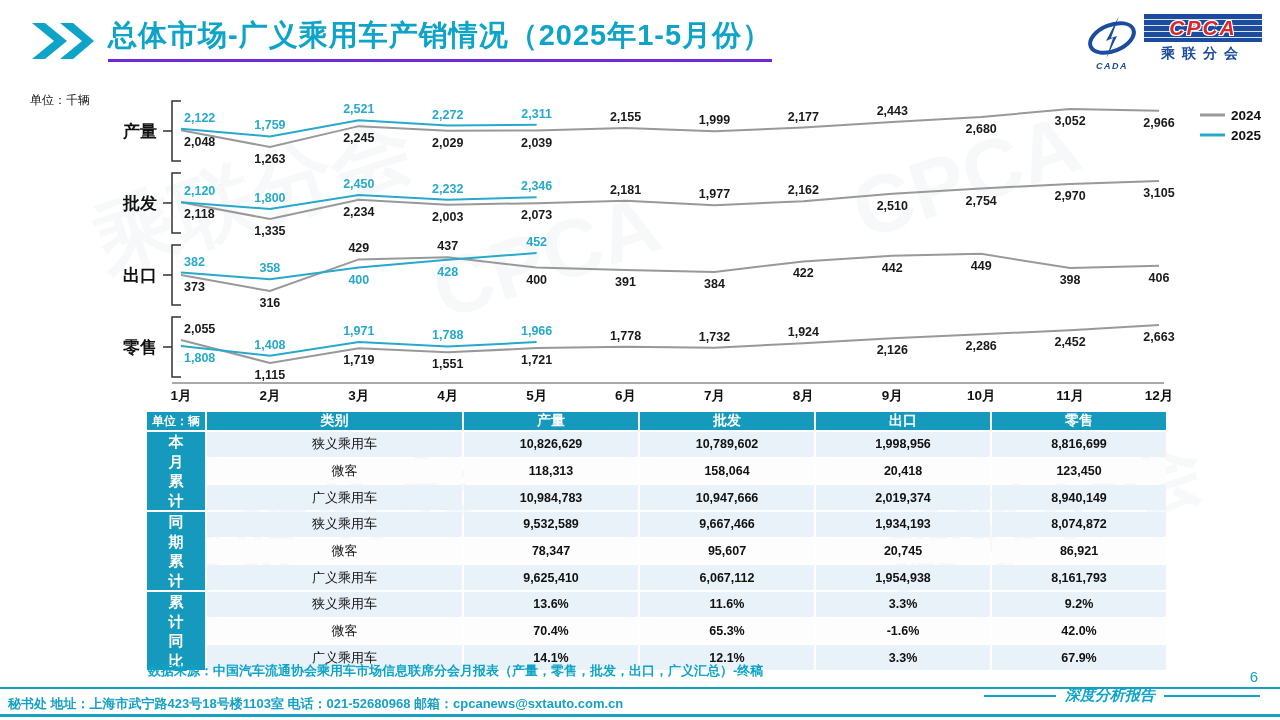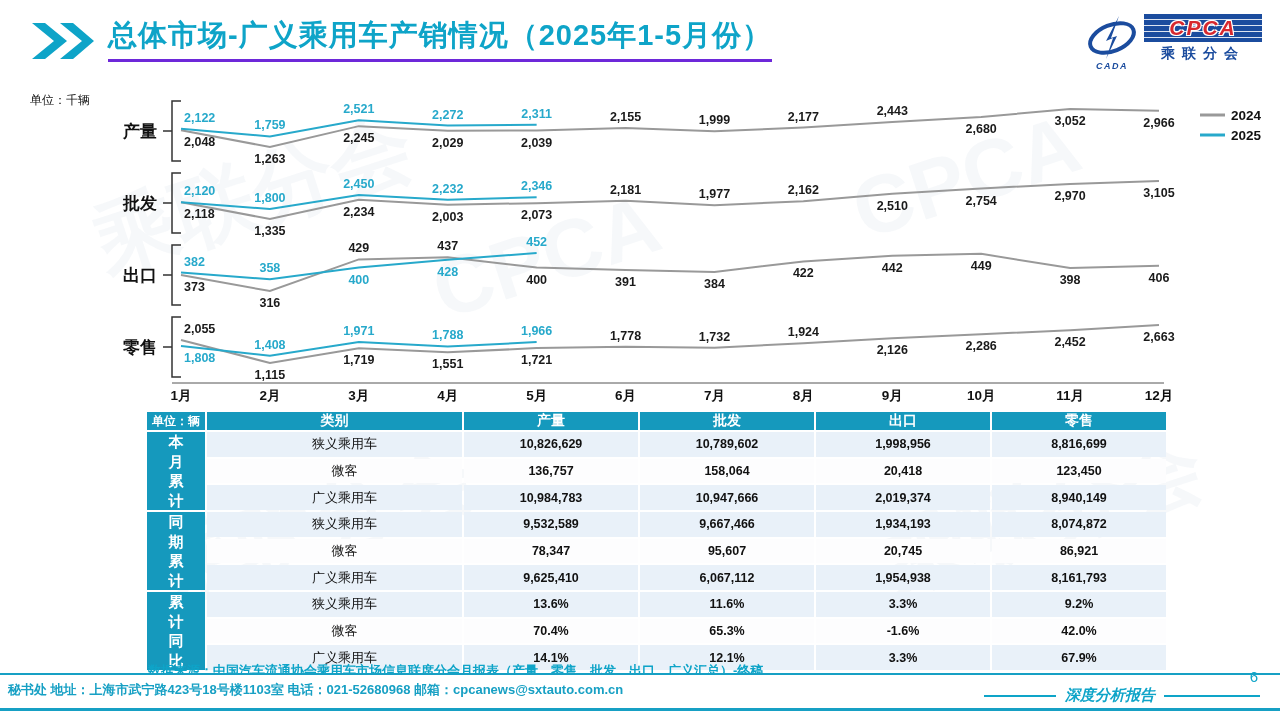--- a/index.html
+++ b/index.html
@@ -35,21 +35,21 @@
   #summary-table td.num{font-size:12.5px;font-weight:bold;color:#111;}
   #summary-table tr.light td.data{background:#e9f1f9;}
   #summary-table tr.white td.data{background:#fdfdfe;}
   #source-note{position:absolute;left:148px;top:662px;font-size:13px;font-weight:bold;color:#0ea4c8;z-index:2;text-align:center;}
   
   #page-number{position:absolute;right:22px;top:668px;font-size:15px;color:#0ea4c8;z-index:3;}
   #report-label-wrap{position:absolute;right:20px;top:686px;display:flex;align-items:center;gap:9px;z-index:3;}
   #report-label-wrap .hline{height:2px;background:#0ea4c8;}
   #report-label{font-family:"Liberation Serif","DejaVu Serif",serif;font-style:italic;font-weight:bold;
       font-size:15px;color:#0ea4c8;white-space:nowrap;}
-  #footer-bar{position:absolute;left:0;bottom:9px;width:1280px;height:38px;box-sizing:border-box;
+  #footer-bar{position:absolute;left:0;bottom:3px;width:1280px;height:30px;box-sizing:border-box;
       border-top:2px solid #17a0c4;border-bottom:3px solid #17a0c4;background:#fff;z-index:2;}
   #footer-text{color:#17a0c4;font-size:13px;font-weight:bold;padding:6px 0 0 8px;}
 </style>
 </head>
 <body>
 
 <div class="wm" style="left:90px;top:140px;">乘联分会</div>
 <div class="wm" style="left:430px;top:210px;">CPCA</div>
 <div class="wm" style="left:850px;top:130px;">CPCA</div>
 <div class="wm" style="left:150px;top:470px;">乘联分会</div>
@@ -206,21 +206,21 @@
 累
 计</td>
         <td class="cat data">狭义乘用车</td>
         <td class="num data">10,826,629</td>
         <td class="num data">10,789,602</td>
         <td class="num data">1,998,956</td>
         <td class="num data">8,816,699</td>
       </tr>
       <tr class="white">
         <td class="cat data">微客</td>
-        <td class="num data">136,757</td>
+        <td class="num data">118,313</td>
         <td class="num data">158,064</td>
         <td class="num data">20,418</td>
         <td class="num data">123,450</td>
       </tr>
       <tr class="light">
         <td class="cat data">广义乘用车</td>
         <td class="num data">10,984,783</td>
         <td class="num data">10,947,666</td>
         <td class="num data">2,019,374</td>
         <td class="num data">8,940,149</td>

